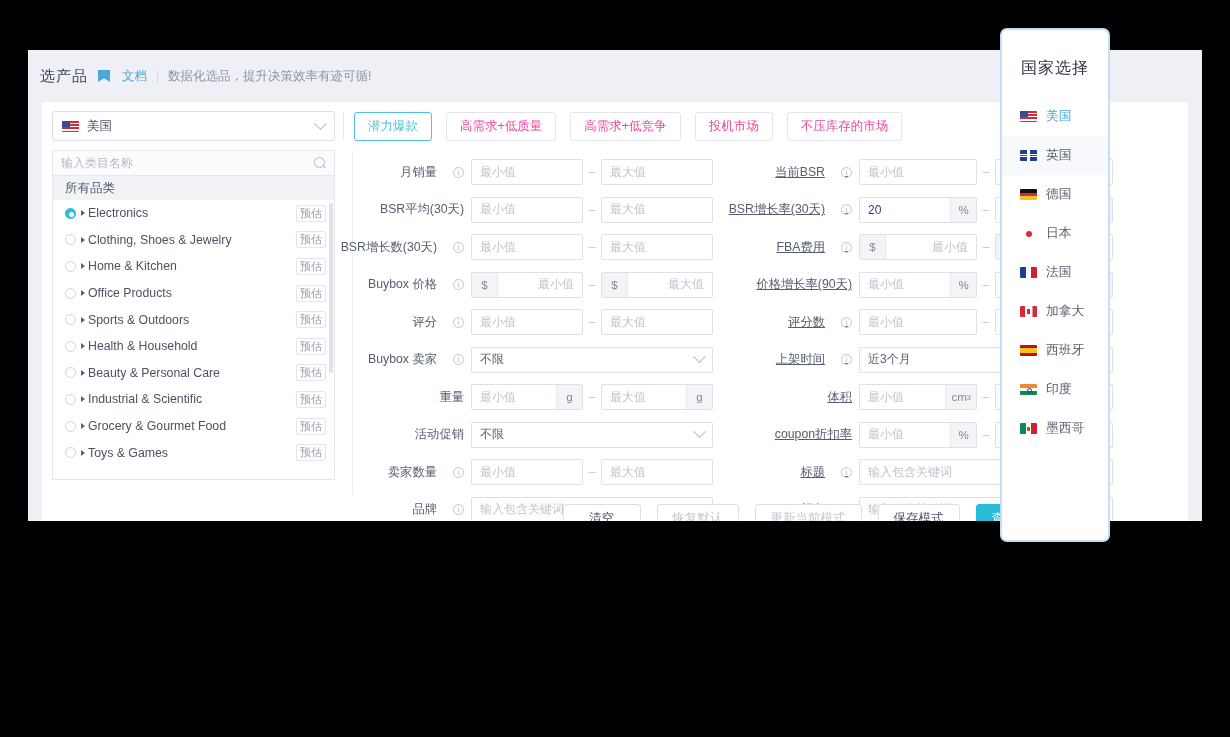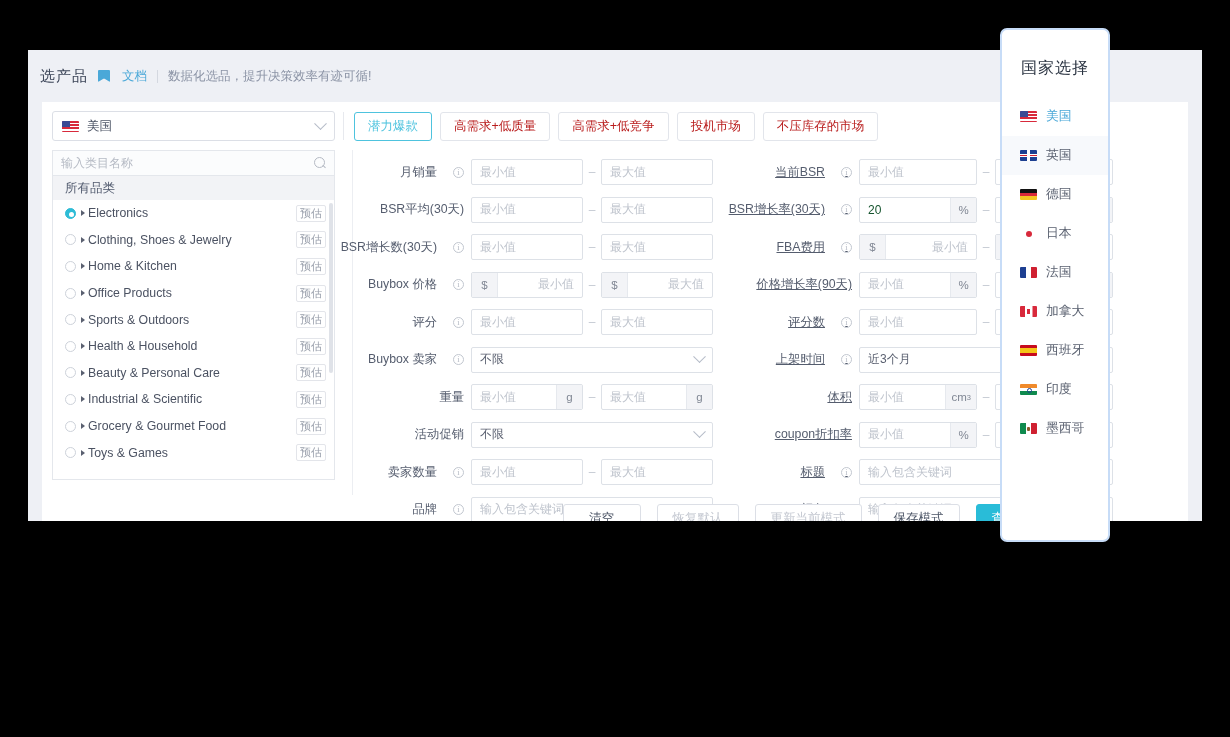--- a/index.html
+++ b/index.html
@@ -57,24 +57,24 @@
     display: flex; align-items: center; padding: 0 9px; background: #fff;
     font-size: 12.5px; color: #4d5costs; color: #4d5566; cursor: pointer;
   }
   .country-select .flag { margin-right: 8px; }
   .country-select .cs-label { flex: 1; }
   .chev {
     width: 9px; height: 9px; border-right: 1.4px solid #b6bcc8;
     border-bottom: 1.4px solid #b6bcc8; transform: rotate(45deg) translate(-2px,-2px);
   }
   .toprow-sep { width: 1px; height: 28px; background: #e7e9ee; margin: 0 10px 0 8px; }
-  .tabs { display: flex; gap: 8px; align-items: center; }
+  .tabs { display: flex; gap: 14px; align-items: center; }
   .tab {
     height: 29px; padding: 0 13px; border: 1px solid #e2e5eb; border-radius: 3px;
-    background: #fff; color: #b91c1c; font-size: 12.5px;
+    background: #fff; color: #ec4899; font-size: 12.5px;
     display: flex; align-items: center; cursor: pointer; white-space: nowrap;
   }
   .tab.active { border-color: #4ec3de; color: #4ec3de; }
 
   
   .cat-col {
     position: absolute; left: 10px; top: 48px; width: 283px; bottom: 10px;
   }
   .cat-search {
     height: 26px; border: 1px solid #e4e7ec; background: #fbfcfd;
@@ -151,21 +151,21 @@
   .info {
     width: 11px; height: 11px; border-radius: 50%; border: 1px solid #c2c7d0;
     color: #b6bbc5; font-size: 8.5px; line-height: 9px; text-align: center;
     flex: none; font-family: "Liberation Serif", serif;
   }
   .fctl { display: flex; align-items: center; flex: 1; }
   .inp {
     height: 26px; border: 1px solid #dde1e7; border-radius: 2px; background: #fff;
     display: flex; align-items: center; overflow: hidden; flex: 1; min-width: 0;
   }
-  .inp .val { padding: 0 8px; font-size: 12px; color: #14532d; flex: 1; white-space: nowrap; overflow:hidden; }
+  .inp .val { padding: 0 8px; font-size: 12px; color: #4c1d95; flex: 1; white-space: nowrap; overflow:hidden; }
   .inp .val.ph { color: #bfc4cd; }
   .inp .val.right { text-align: right; }
   .affix {
     background: #f3f4f7; color: #808794; font-size: 11.5px;
     height: 100%; min-width: 26px; padding: 0 5px;
     display: flex; align-items: center; justify-content: center;
     border-right: 1px solid #e6e9ee; flex: none;
   }
   .affix.suffix { border-right: none; border-left: 1px solid #e6e9ee; }
   .dash { width: 18px; text-align: center; color: #c3c8d1; font-size: 12px; flex: none; }

